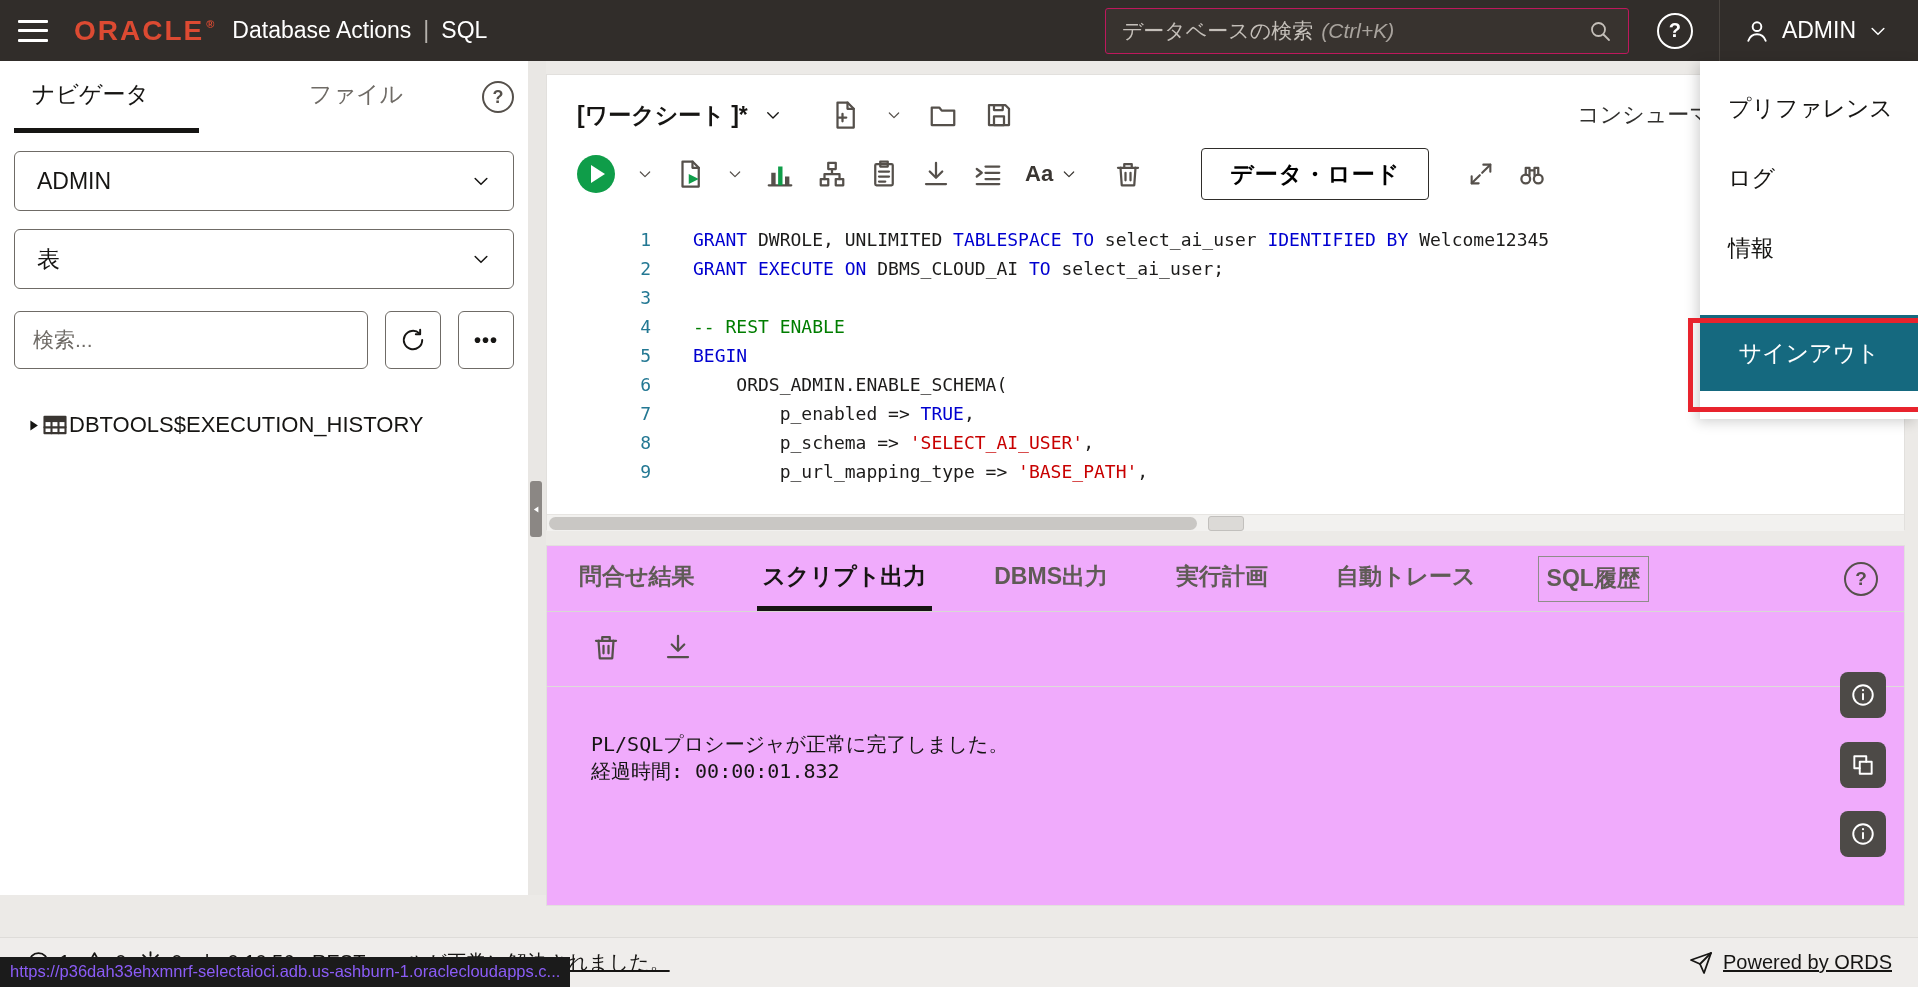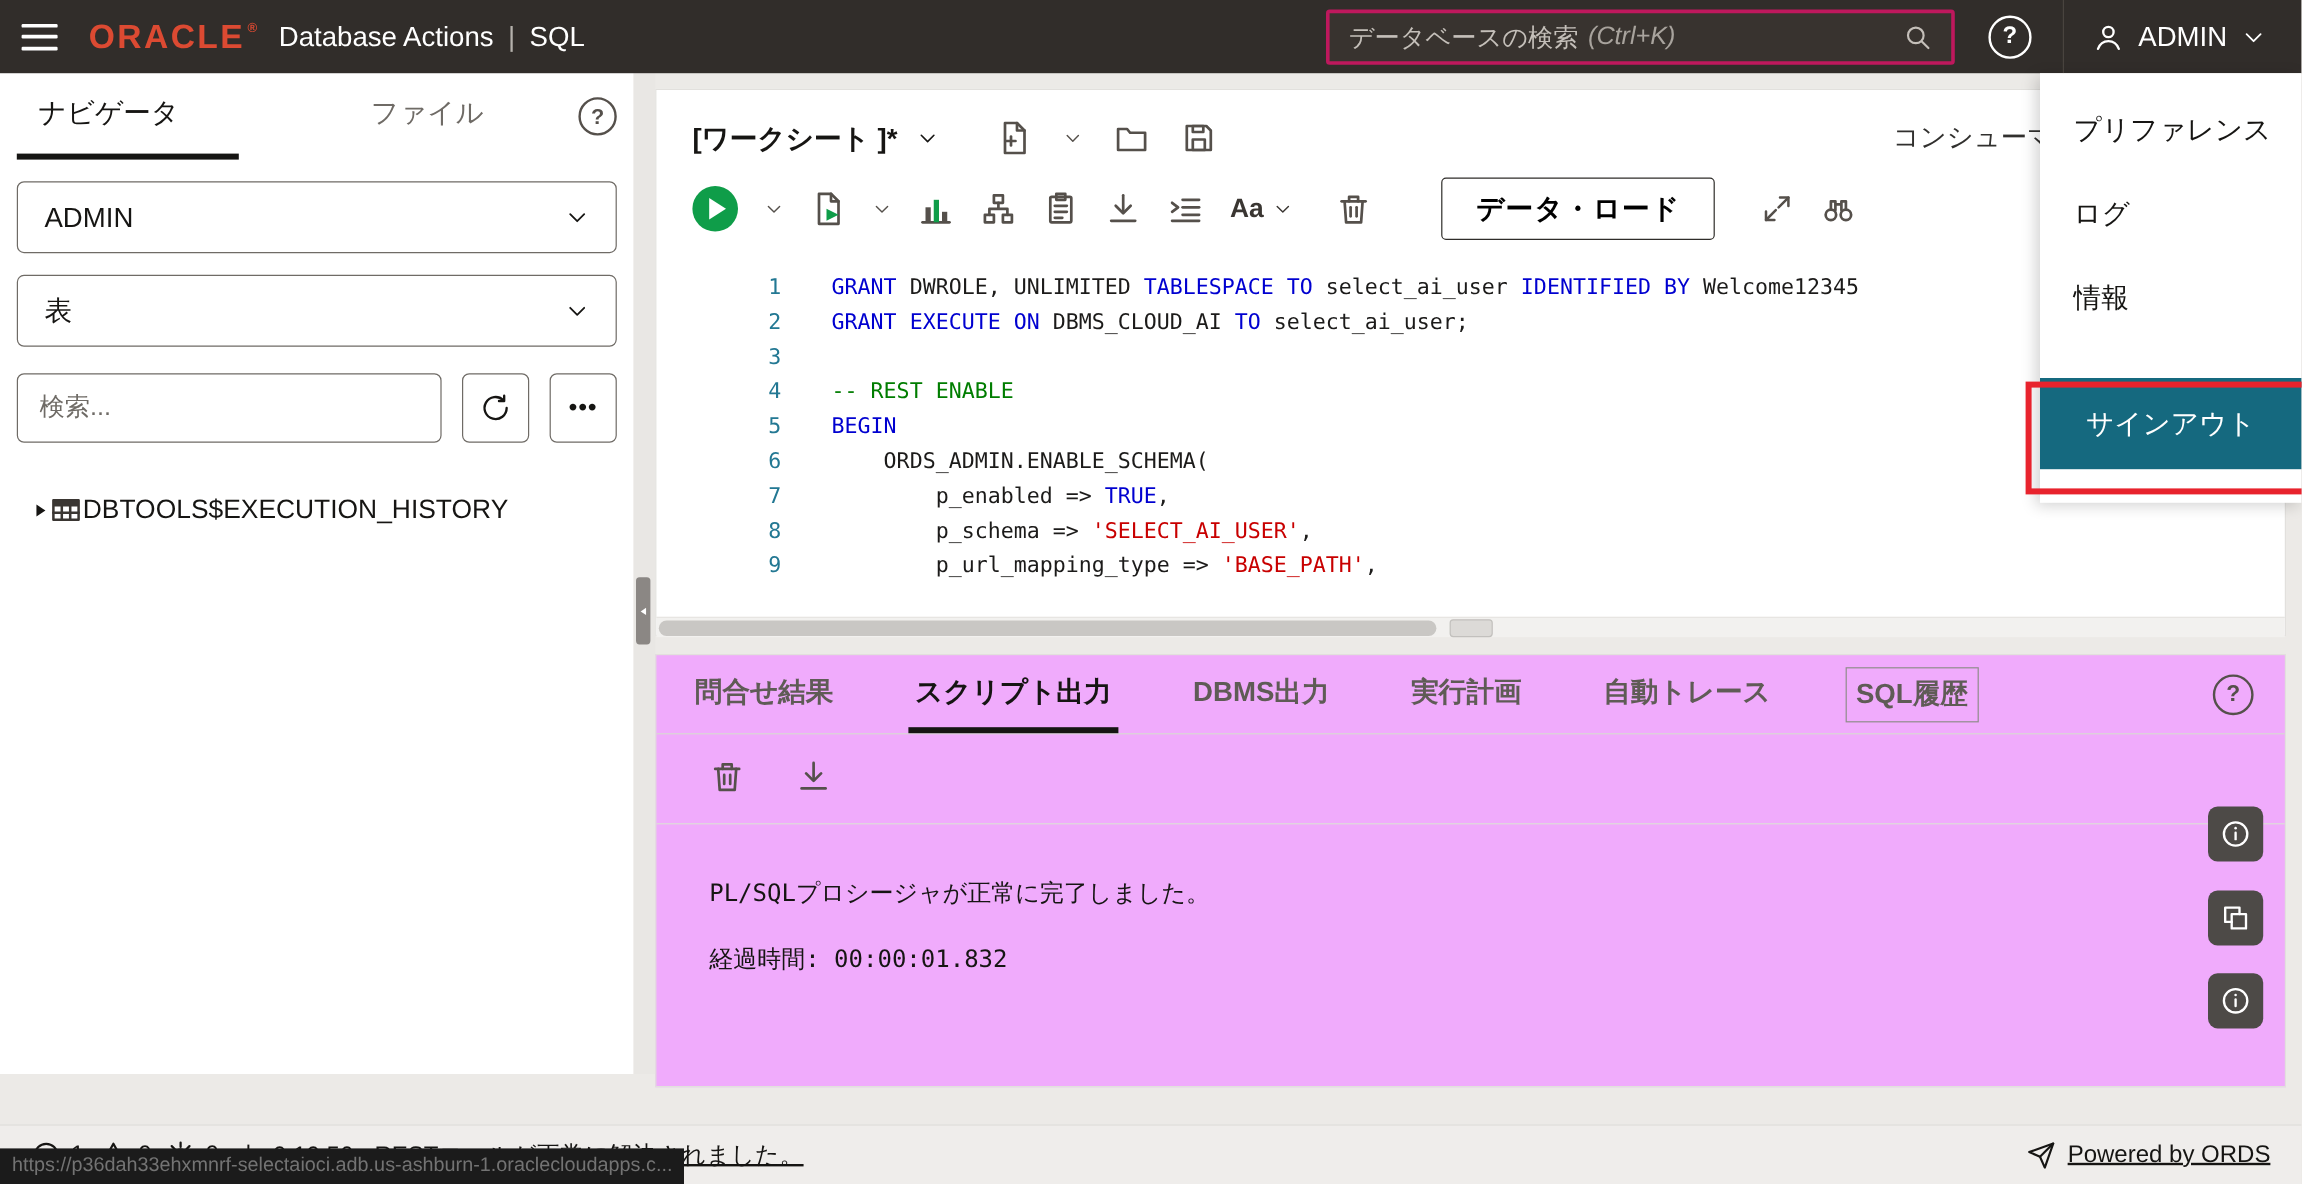--- a/index.html
+++ b/index.html
@@ -8,21 +8,21 @@
   .ic { fill:none; stroke:currentColor; stroke-width:1.8; stroke-linecap:round; stroke-linejoin:round; }
 
   
   header { position:absolute; top:0; left:0; right:0; height:61px; background:#312d2a; display:flex; align-items:center; color:#fff; padding-left:18px; z-index:30; }
   .burger { width:30px; height:22px; display:flex; flex-direction:column; justify-content:space-between; margin-right:26px; background:none; border:none; cursor:pointer; }
   .burger span { display:block; height:3px; background:#fff; border-radius:1px; }
   .brand { font-size:28px; font-weight:bold; color:#dc4a32; letter-spacing:2px; display:flex; align-items:flex-start; }
   .brand .reg { font-size:11px; margin:3px 0 0 2px; }
   .app-title { font-size:23px; margin-left:16px; display:flex; gap:12px; align-items:center; font-weight:400; }
   .app-title .sep { color:#b5b1ac; font-weight:300; }
-  .hdr-search { margin-left:auto; width:524px; height:46px; border:3px solid #be185d; border-radius:3px; background:#38332f; display:flex; align-items:center; padding:0 16px; font-size:21px; color:#c4bfb9; cursor:text; }
+  .hdr-search { margin-left:auto; width:524px; height:46px; border:1px solid #be185d; border-radius:3px; background:#38332f; display:flex; align-items:center; padding:0 16px; font-size:21px; color:#c4bfb9; cursor:text; }
   .hdr-search .hint { font-style:italic; margin-left:8px; color:#a8a39d; }
   .hdr-search svg { margin-left:auto; }
   .circle-help { width:36px; height:36px; border:2px solid currentColor; border-radius:50%; display:flex; align-items:center; justify-content:center; font-size:20px; font-weight:bold; cursor:pointer; flex:none; }
   .hdr-help { margin-left:28px; color:#fff; }
   .hdr-user { display:flex; align-items:center; gap:12px; margin-left:26px; padding:0 30px 0 24px; height:100%; font-size:23px; cursor:pointer; border-left:1px solid #49443f; }
 
   
   aside { position:absolute; left:0; top:61px; width:528px; height:834px; background:#fff; padding:0 14px; z-index:5; }
   .sb-tabs { display:flex; align-items:stretch; height:72px; }
   .sb-tab { font-size:23px; display:flex; align-items:center; padding:0 12px 0 18px; color:#6f6b66; cursor:pointer; border-bottom:5px solid transparent; }
@@ -67,40 +67,40 @@
   
   .rs-card { margin-top:15px; background:#f0abfc; border:1px solid #e2e0dd; position:relative; height:361px; }
   .rs-tabs { display:flex; align-items:stretch; height:66px; border-bottom:1px solid #d9d7d4; padding:0 26px; }
   .rs-tab { font-size:23px; font-weight:600; color:#5f5b56; display:flex; align-items:center; padding:0 6px; margin-right:56px; cursor:pointer; border-bottom:5px solid transparent; white-space:nowrap; }
   .rs-tab.active { color:#161513; font-weight:bold; border-bottom-color:#161513; }
   .rs-tab.focused { align-self:center; height:46px; border:1px solid #8f8d8a; border-bottom:1px solid #8f8d8a; padding:0 8px; margin-right:0; }
   .rs-help { margin-left:auto; align-self:center; color:#55504b; width:34px; height:34px; font-size:19px; }
   .rs-toolbar { display:flex; gap:42px; padding:20px 0 16px 44px; color:#55504b; }
   .rs-divider { border-top:1px solid #dedcd9; margin-top:8px; }
   .rs-output { padding:44px 0 0 44px; font-family:"DejaVu Sans Mono",monospace; font-size:20px; color:#161513; }
-  .rs-output .l2 { margin-top:28px; }
+  .rs-output .l2 { }
   .fab { position:absolute; right:18px; width:46px; height:46px; border-radius:8px; background:#4d4a47; color:#fff; display:flex; align-items:center; justify-content:center; cursor:pointer; border:none; }
   .fab1 { top:126px; } .fab2 { top:196px; } .fab3 { top:265px; }
 
   
   .statusbar { position:absolute; left:0; right:0; bottom:0; height:50px; background:#efedeb; border-top:1px solid #dedcd9; display:flex; align-items:center; padding:0 26px; gap:12px; font-size:20px; color:#161513; z-index:20; }
   .sb-count { display:flex; align-items:center; gap:8px; cursor:pointer; }
   .sb-sep { margin:0 6px 0 10px; color:#161513; }
   .status-link { text-decoration:underline; cursor:pointer; color:#161513; }
   .powered { margin-left:auto; display:flex; align-items:center; gap:10px; cursor:pointer; }
   .powered span { text-decoration:underline; }
 
   
   .menu { position:absolute; top:61px; right:0; width:218px; height:358px; background:#fff; z-index:40; box-shadow:-3px 3px 12px rgba(0,0,0,.18); padding-top:12px; }
   .menu-item { height:70px; display:flex; align-items:center; padding-left:28px; font-size:23px; cursor:pointer; color:#161513; }
   .signout { margin-top:32px; height:76px; background:#15697f; color:#fff; display:flex; align-items:center; justify-content:center; font-size:23px; cursor:pointer; }
   .annotation { position:absolute; top:318px; left:1688px; width:238px; height:94px; border:5px solid #e8232d; z-index:60; pointer-events:none; }
 
   
-  .url-tip { position:absolute; left:0; bottom:0; background:#1b1b1b; color:#737373; font-size:16.5px; padding:5px 10px 6px; z-index:70; white-space:nowrap; }
+  .url-tip { position:absolute; left:0; bottom:0; background:#1b1b1b; color:#8b5cf6; font-size:16.5px; padding:5px 10px 6px; z-index:70; white-space:nowrap; }
 </style>
 </head>
 <body>
 
 <header>
   <button class="burger">
       <span></span>
       <span></span>
       <span></span>
     </button>

